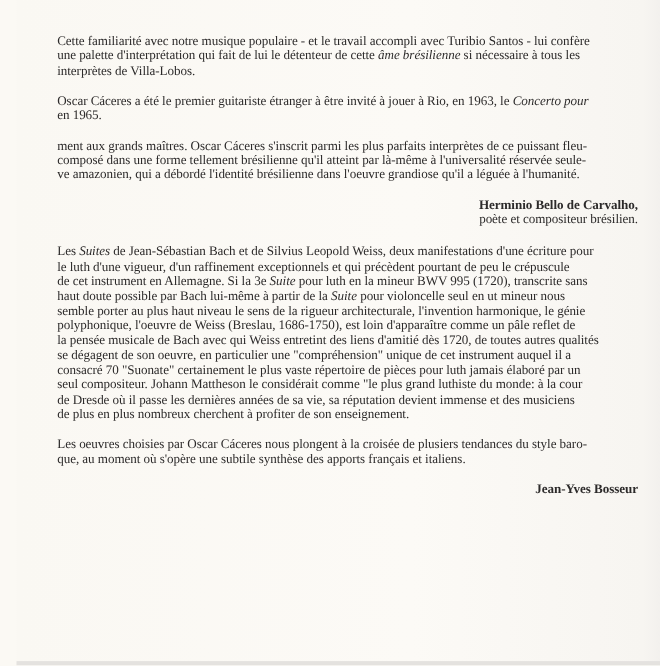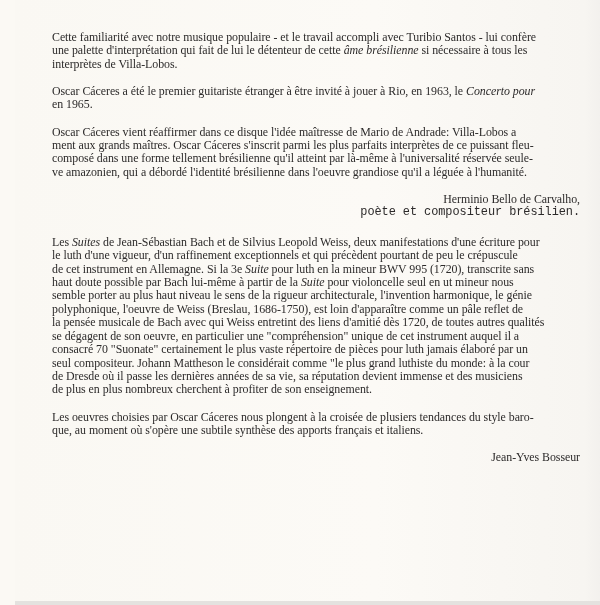--- a/index.html
+++ b/index.html
@@ -18,41 +18,40 @@
       position: absolute; left: 0; bottom: 0; width: 600px; height: 4px;
       background: #e4e2df;
     }
     .content {
       position: absolute; left: 37px; top: 31px; width: 530px;
       font-size: 11.9px; line-height: 13.4px; letter-spacing: -0.05px;
     }
     p { margin: 0 0 13.8px 0; text-align: justify; text-align-last: left; }
     .line { display: block; white-space: nowrap; }
     .sig { text-align: right; margin-bottom: 16px; padding-right: 2px; }
-    .sig-name { font-weight: normal; display: block; }
-    .sig-role { display: block; font-family: Liberation Mono, monospace; }
+    .sig-name { font-weight: bold; display: block; }
+    .sig-role { display: block; }
     i { font-style: italic; }
   </style>
 </head>
 <body>
 
 <div class="page">
   <div class="content">
     <div id="block-1">
         <p>
           <span class="line"><span>Cette familiarité avec notre musique populaire - et le travail accompli avec Turibio Santos - lui confère</span></span>
           <span class="line"><span>une palette d'interprétation qui fait de lui le détenteur de cette </span><i>âme brésilienne</i><span> si nécessaire à tous les</span></span>
           <span class="line"><span>interprètes de Villa-Lobos.</span></span>
         </p>
         <p>
           <span class="line"><span>Oscar Cáceres a été le premier guitariste étranger à être invité à jouer à Rio, en 1963, le </span><i>Concerto pour</i></span>
           <span class="line"><span>en 1965.</span></span>
         </p>
         <p>
-          <span class="line"><span>Oscar Cáceres vient réaffirmer dans ce disque l'idée maîtresse de Mario de Andrade: Villa-Lobos a</span></span>
           <span class="line"><span>ment aux grands maîtres. Oscar Cáceres s'inscrit parmi les plus parfaits interprètes de ce puissant fleu-</span></span>
           <span class="line"><span>composé dans une forme tellement brésilienne qu'il atteint par là-même à l'universalité réservée seule-</span></span>
           <span class="line"><span>ve amazonien, qui a débordé l'identité brésilienne dans l'oeuvre grandiose qu'il a léguée à l'humanité.</span></span>
         </p>
       </div>
     <div class="sig">
       <span class="sig-name">Herminio Bello de Carvalho,</span>
       <span class="sig-role">poète et compositeur brésilien.</span>
     </div>
     <div id="block-2">

